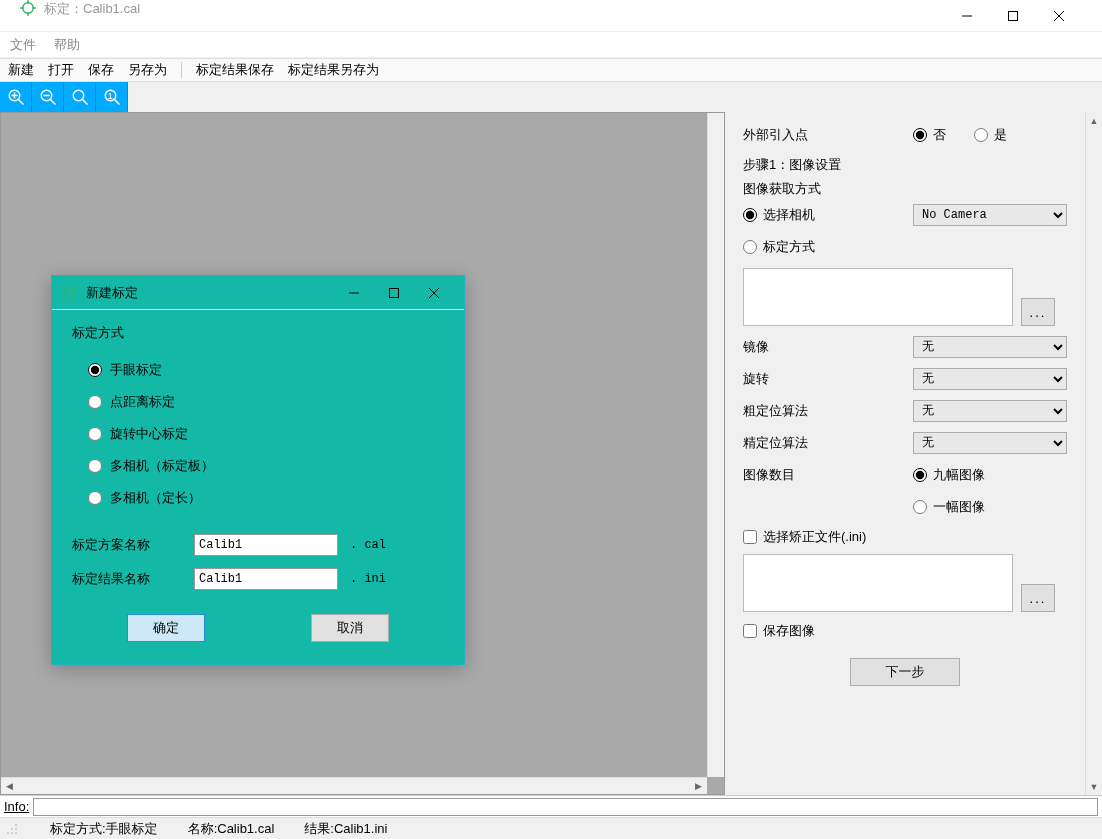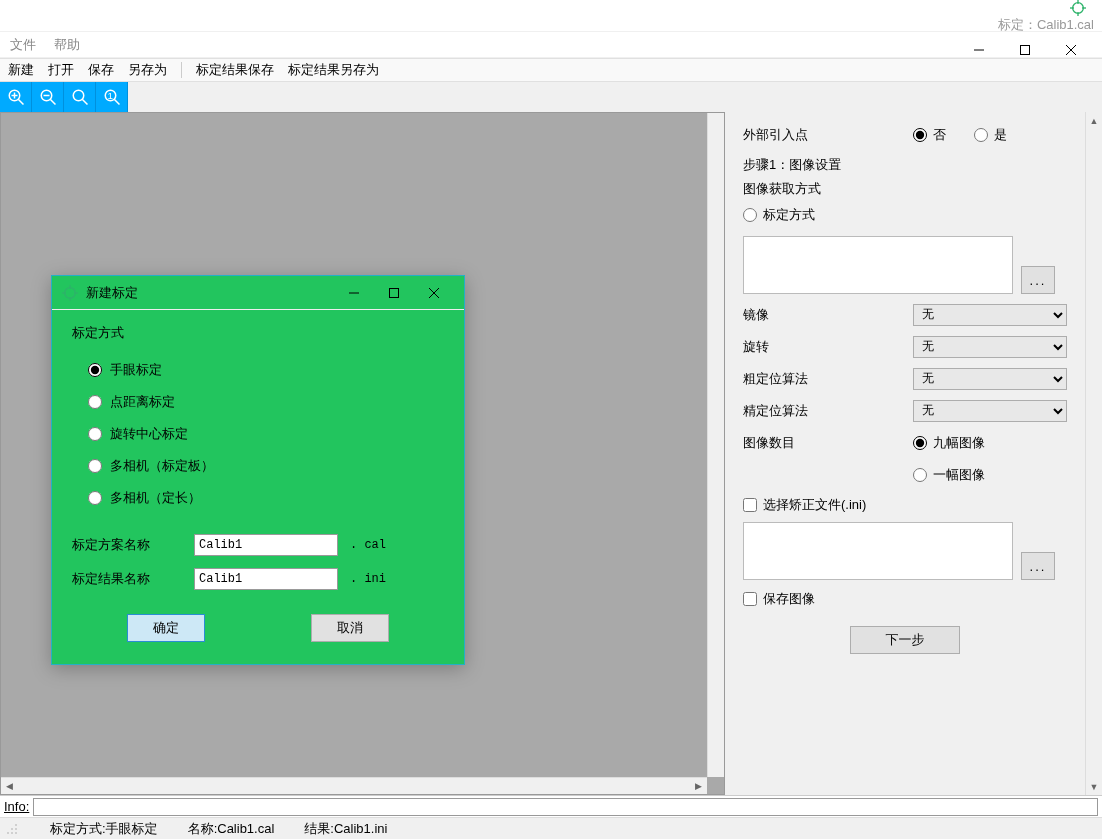--- a/index.html
+++ b/index.html
@@ -1,19 +1,19 @@
 <!DOCTYPE html>
 <html><head>
 <meta charset="utf-8">
 <style>
 * { box-sizing: border-box; margin: 0; padding: 0; font-family: "Microsoft YaHei", "SimSun", sans-serif; font-size: 13px; }
 body { width: 1102px; height: 839px; background: #fff; overflow: hidden; position: relative; }
 
 
-.titlebar { height: 32px; display: flex; align-items: flex-end; padding: 0 8px; background: #fff; border-bottom: 1px solid #f0f0f0; flex-direction: column; }
+.titlebar { height: 32px; display: flex; align-items: flex-start; padding: 0 20px; background: #fff; border-bottom: 1px solid #f0f0f0; }
 .titlebar .app-icon { width: 16px; height: 16px; margin-right: 8px; display:flex; align-items:center; justify-content:center;}
 .titlebar .app-title { color: #999; font-size: 13px; }
 .titlebar .win-controls { margin-left: auto; display: flex; }
 .titlebar .win-controls .ctrl { width: 46px; height: 32px; display: flex; align-items: center; justify-content: center; color: #333; }
 .titlebar .win-controls .ctrl svg { width:10px; height:10px; }
 
 
 .menubar { height: 26px; display: flex; align-items: center; padding: 0 10px; gap: 18px; color: #888; border-bottom:1px solid #f0f0f0;}
 .menubar span { cursor: default; }
 
@@ -45,21 +45,21 @@
 .rp-select { flex:1; height:22px; background:#e8e8e8; border:1px solid #adadad; padding:0 4px; font-family:"Courier New",monospace; font-size:12px;}
 .rp-textarea { width: 270px; height: 58px; background:#fff; border:1px solid #bbb; resize:none;}
 .rp-browse { width:34px; height:28px; background:#e1e1e1; border:1px solid #adadad; display:flex;align-items:center;justify-content:center; letter-spacing:2px;}
 .rp-flex-tb { display:flex; align-items:flex-end; gap:8px; margin-bottom:10px;}
 .rp-check { display:flex; align-items:center; gap:6px;}
 .rp-check input { width:14px; height:14px;}
 .rp-next { width:110px; height:28px; background:#e1e1e1; border:1px solid #adadad; margin:18px auto 0; display:block;}
 .rp-head { color:#000; margin-bottom:6px;}
 
 
-.dialog { position:absolute; left:50px; top:162px; width:414px; background:#22c55e; border:1px solid #24b0c6; box-shadow:0 4px 18px rgba(0,0,0,0.25); z-index:10;}
+.dialog { position:absolute; left:50px; top:162px; width:414px; background:#14b8a6; border:1px solid #24b0c6; box-shadow:0 4px 18px rgba(0,0,0,0.25); z-index:10;}
 .dialog .dlg-title { height:34px; display:flex; align-items:center; padding:0 10px; border-bottom:1px solid #eee;}
 .dialog .dlg-title .app-icon { width:16px; height:16px; margin-right:8px;}
 .dialog .dlg-title .t { color:#000;}
 .dialog .dlg-title .wc { margin-left:auto; display:flex; gap:0;}
 .dialog .dlg-title .wc .c { width:40px; height:30px; display:flex;align-items:center;justify-content:center;}
 .dialog .dlg-body { padding: 14px 20px 22px;}
 .dialog fieldset { border:none; padding:0 0 14px;}
 .dialog .fs-title { color:#000; margin-bottom:12px;}
 .dialog .opt { display:flex; align-items:center; gap:8px; padding:7px 16px;}
 .dialog .opt input { width:14px; height:14px; accent-color:#000;}
@@ -256,20 +256,27 @@
           </label>
         <label class="rp-radio">
             <input type="radio" name="ep" style="">
             <span>是</span>
           </label>
       </div>
     </div>
     <div class="rp-head">步骤1：图像设置</div>
     <div class="rp-head">图像获取方式</div>
     <div class="rp-row">
+      <label class="rp-radio" style="width:170px">
+          <input type="radio" name="acq" checked="" style="">
+          <span>选择相机</span>
+        </label>
+      <select class="rp-select"><option>No Camera</option></select>
+    </div>
+    <div class="rp-row">
       <label class="rp-radio">
           <input type="radio" name="acq" style="">
           <span>标定方式</span>
         </label>
     </div>
     <div class="rp-flex-tb">
       <textarea class="rp-textarea" style=""></textarea>
       <button class="rp-browse">...</button>
     </div>
     <div class="rp-row">

